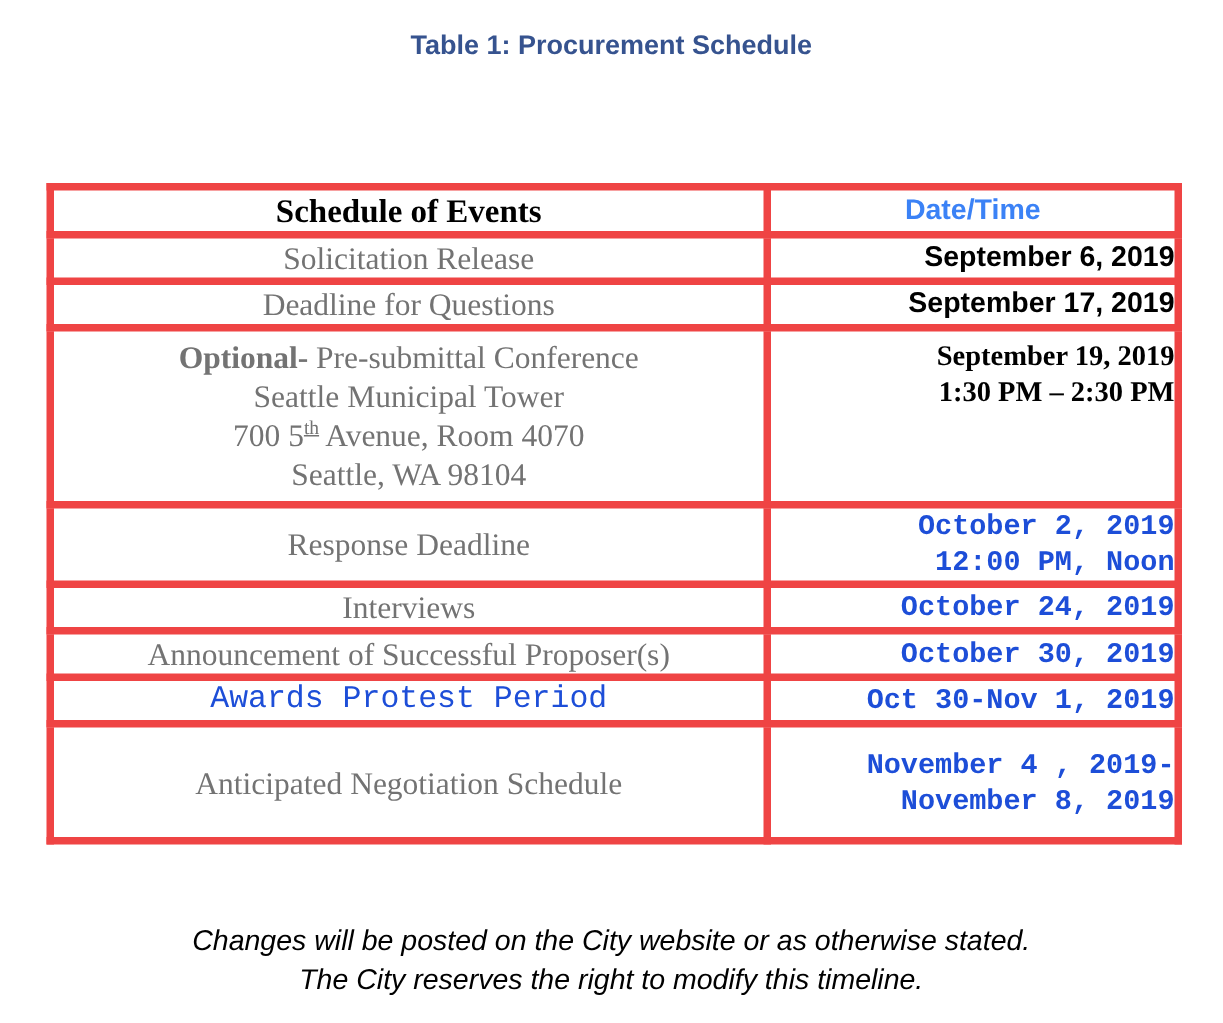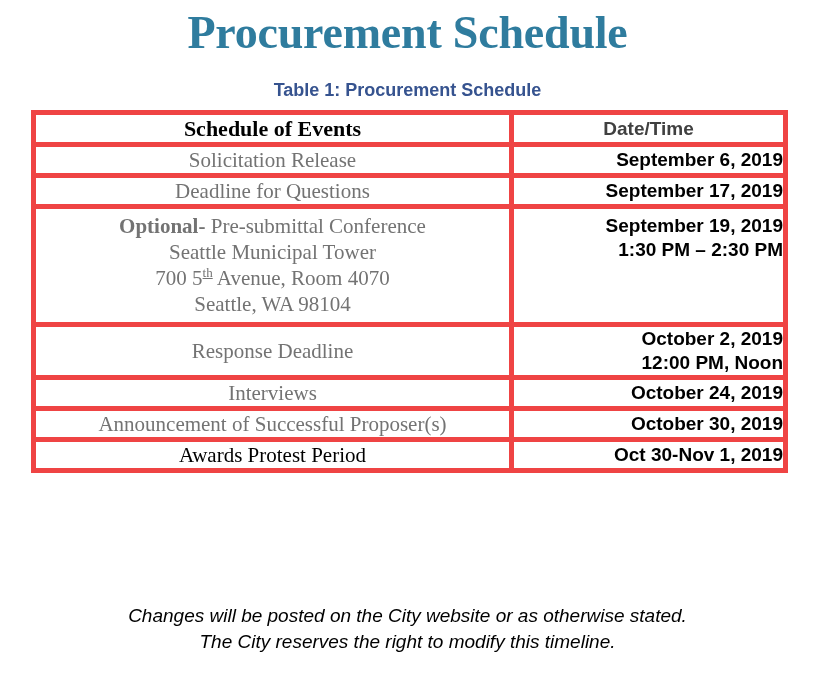--- a/index.html
+++ b/index.html
@@ -94,30 +94,30 @@
     line-height: 27px;
     color: #000000;
     padding: 4px 6px;
   }
   th.head-date {
     text-align: center;
     font-family: "Liberation Sans", sans-serif;
     font-weight: bold;
     font-size: 19px;
     line-height: 24px;
-    color: #404040;
+    color: #3b82f6;
     padding: 4px 6px;
     margin-top: 33px;
   }
 
-  .red { color: #000000; }
+  .red { color: #1d4ed8; font-family: Liberation Mono, monospace; }
   .bold-inline { font-weight: bold; }
 
   .row-conference .cell-event { padding-top: 4px; padding-bottom: 5px; }
-  .row-conference .cell-date { vertical-align: top; padding-top: 5px; }
+  .row-conference .cell-date { vertical-align: top; padding-top: 5px; font-family: Liberation Serif, serif; }
   td.top-align { vertical-align: top; padding-top: 4px; }
 
   sup.ord {
     font-size: 0.62em;
     vertical-align: super;
     line-height: 0;
     text-decoration: underline;
   }
 
   
@@ -133,21 +133,20 @@
     line-height: 26px;
     color: #000000;
   }
   .footer-note div { white-space: nowrap; }
 </style>
 </head>
 <body>
 
 <div class="page">
 
-  <h1 class="doc-title">Procurement Schedule</h1>
   <div class="doc-subtitle">Table 1: Procurement Schedule</div>
 
   <div class="table-wrap">
     <table class="schedule">
       <colgroup>
         <col class="c-event">
         <col class="c-date">
       </colgroup>
       <thead>
         <tr>
@@ -206,20 +205,27 @@
           </td>
         </tr>
 
         <tr>
           <td class="cell-event red">Awards Protest Period</td>
           <td class="cell-date red">
             <div>Oct 30-Nov 1, 2019</div>
           </td>
         </tr>
 
+        <tr style="height:78px">
+          <td class="cell-event top-align">Anticipated Negotiation Schedule</td>
+          <td class="cell-date red">
+            <div>November 4 , 2019-</div>
+            <div>November 8, 2019</div>
+          </td>
+        </tr>
 
 
       </tbody>
     </table>
   </div>
 
   <div class="footer-note">
     <div>Changes will be posted on the City website or as otherwise stated.</div>
     <div>The City reserves the right to modify this timeline.</div>
   </div>

